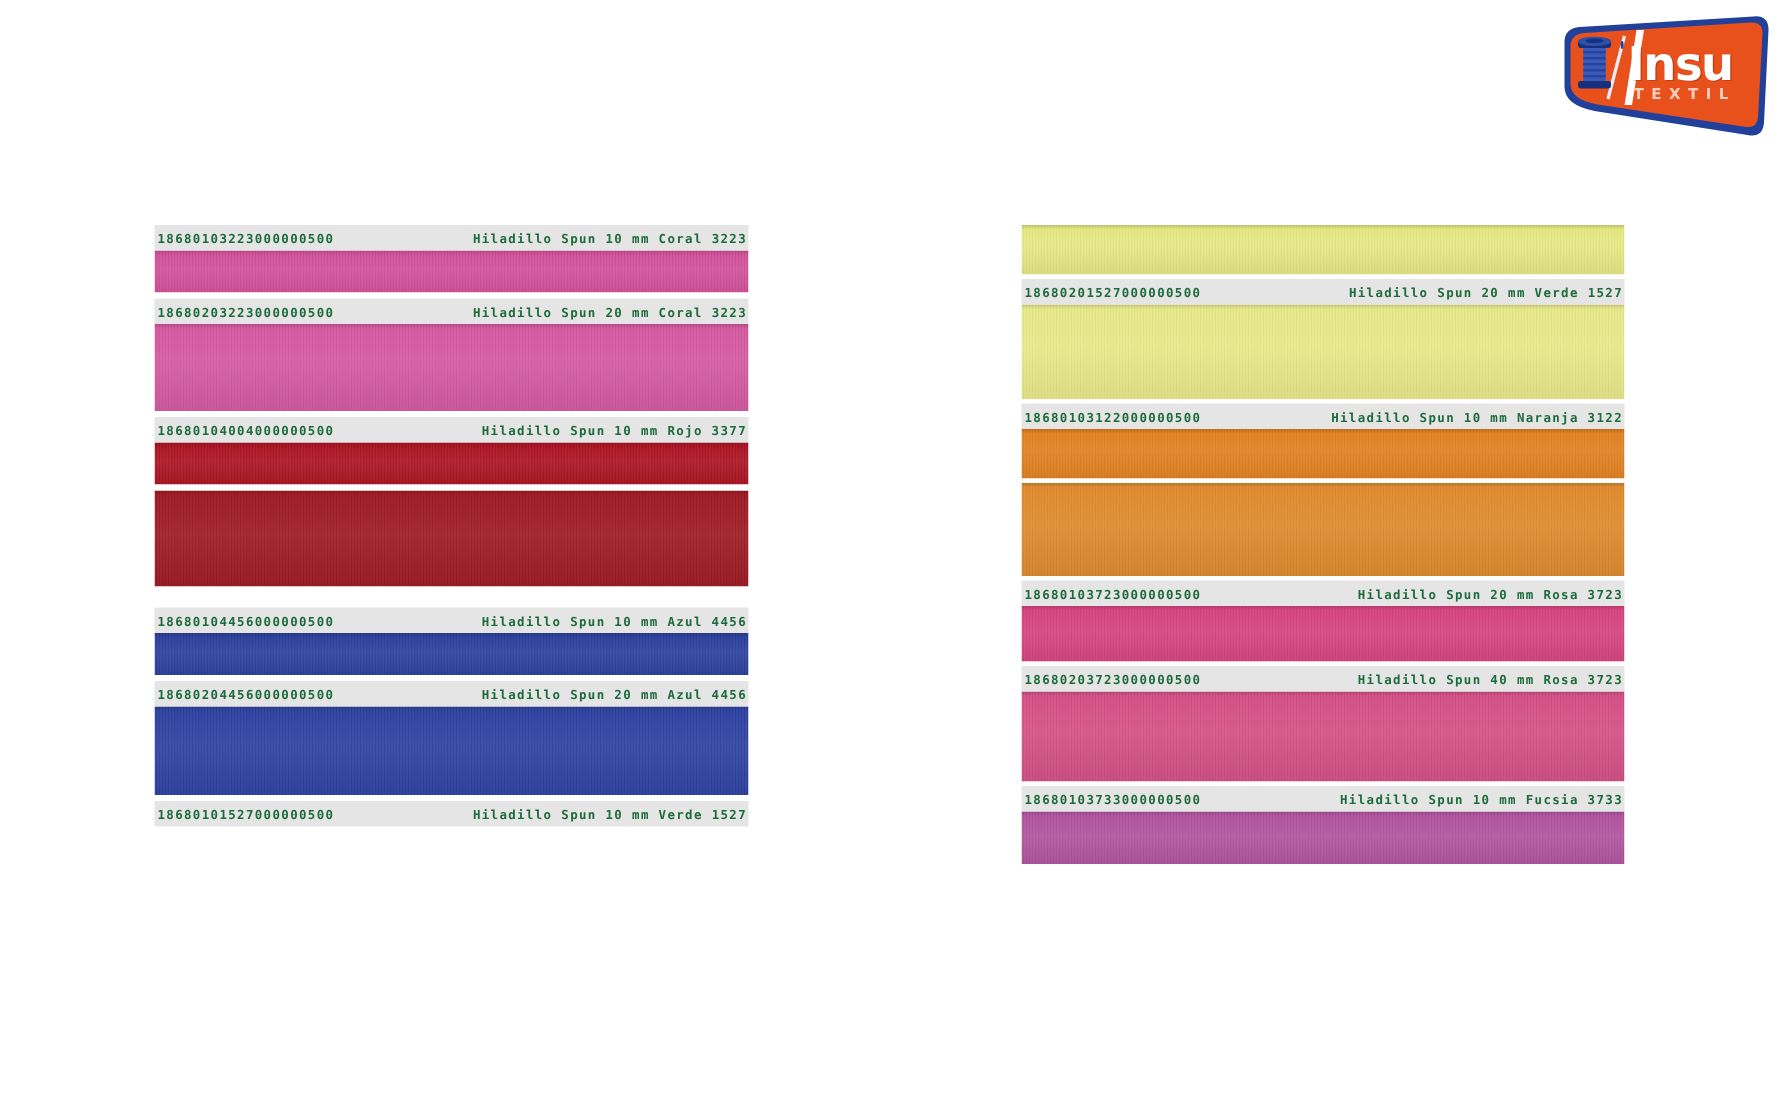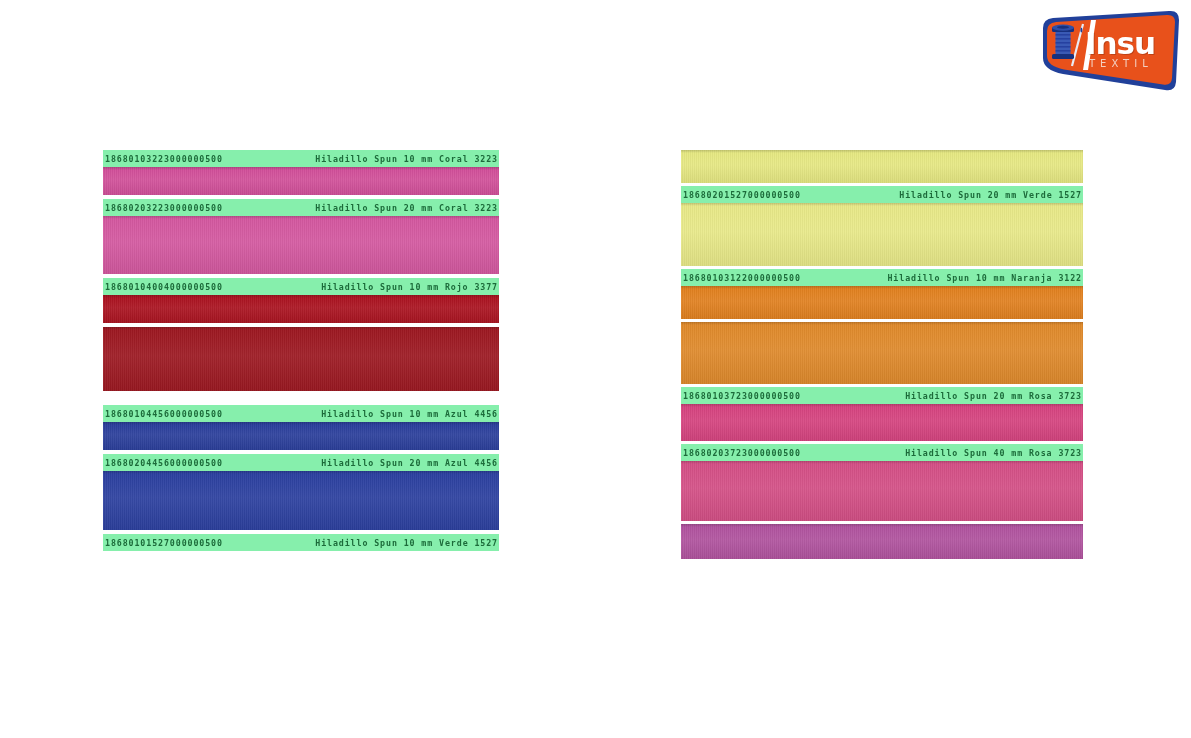--- a/index.html
+++ b/index.html
@@ -34,38 +34,38 @@
     letter-spacing: -1px;
     color: #ffffff;
     line-height: 1;
     text-shadow: 1px 1px 0 rgba(0,0,0,0.18);
   }
   .logo-sub {
     position: absolute;
     left: 70px;
     top: 50px;
     font-family: "DejaVu Sans", "Liberation Sans", sans-serif;
-    font-weight: normal;
+    font-weight: bold;
     font-size: 10px;
     letter-spacing: 5px;
     color: #f3cfc0;
   }
 
   
   .sheet {
     position: absolute;
     top: 150px;
   }
   #sheet-left  { left: 103px; width: 396px; }
   #sheet-right { left: 681px; width: 402px; text-align: right; }
 
   .label-row {
     position: relative;
     height: 17px;
-    background: #86efac;
+    background: #e5e5e5;
     display: flex;
     align-items: center;
     justify-content: space-between;
     font-family: "DejaVu Sans Mono", "Liberation Mono", monospace;
     font-weight: bold;
     font-size: 8.3px;
     letter-spacing: 0.9px;
     color: #1c6b3a;
     white-space: nowrap;
   }
@@ -248,19 +248,23 @@
     <div class="label-row">
       <span class="code">18680203723000000500</span>
       <span class="desc">Hiladillo Spun 40 mm Rosa 3723</span>
     </div>
     <div class="swatch" style="height: 60px;">
       <div class="tone" style="background: rgb(212, 79, 134);"></div>
       <div class="weave"></div>
       <div class="sheen"></div>
     </div>
     <div class="gap" style="height: 3px;"></div>
+    <div class="label-row">
+      <span class="code">18680103733000000500</span>
+      <span class="desc">Hiladillo Spun 10 mm Fucsia 3733</span>
+    </div>
     <div class="swatch" style="height: 35px;">
       <div class="tone" style="background: rgb(177, 83, 159);"></div>
       <div class="weave"></div>
       <div class="sheen"></div>
     </div>
     <div class="gap" style="height: 3px;"></div>
   </div>
 
 </body></html>

